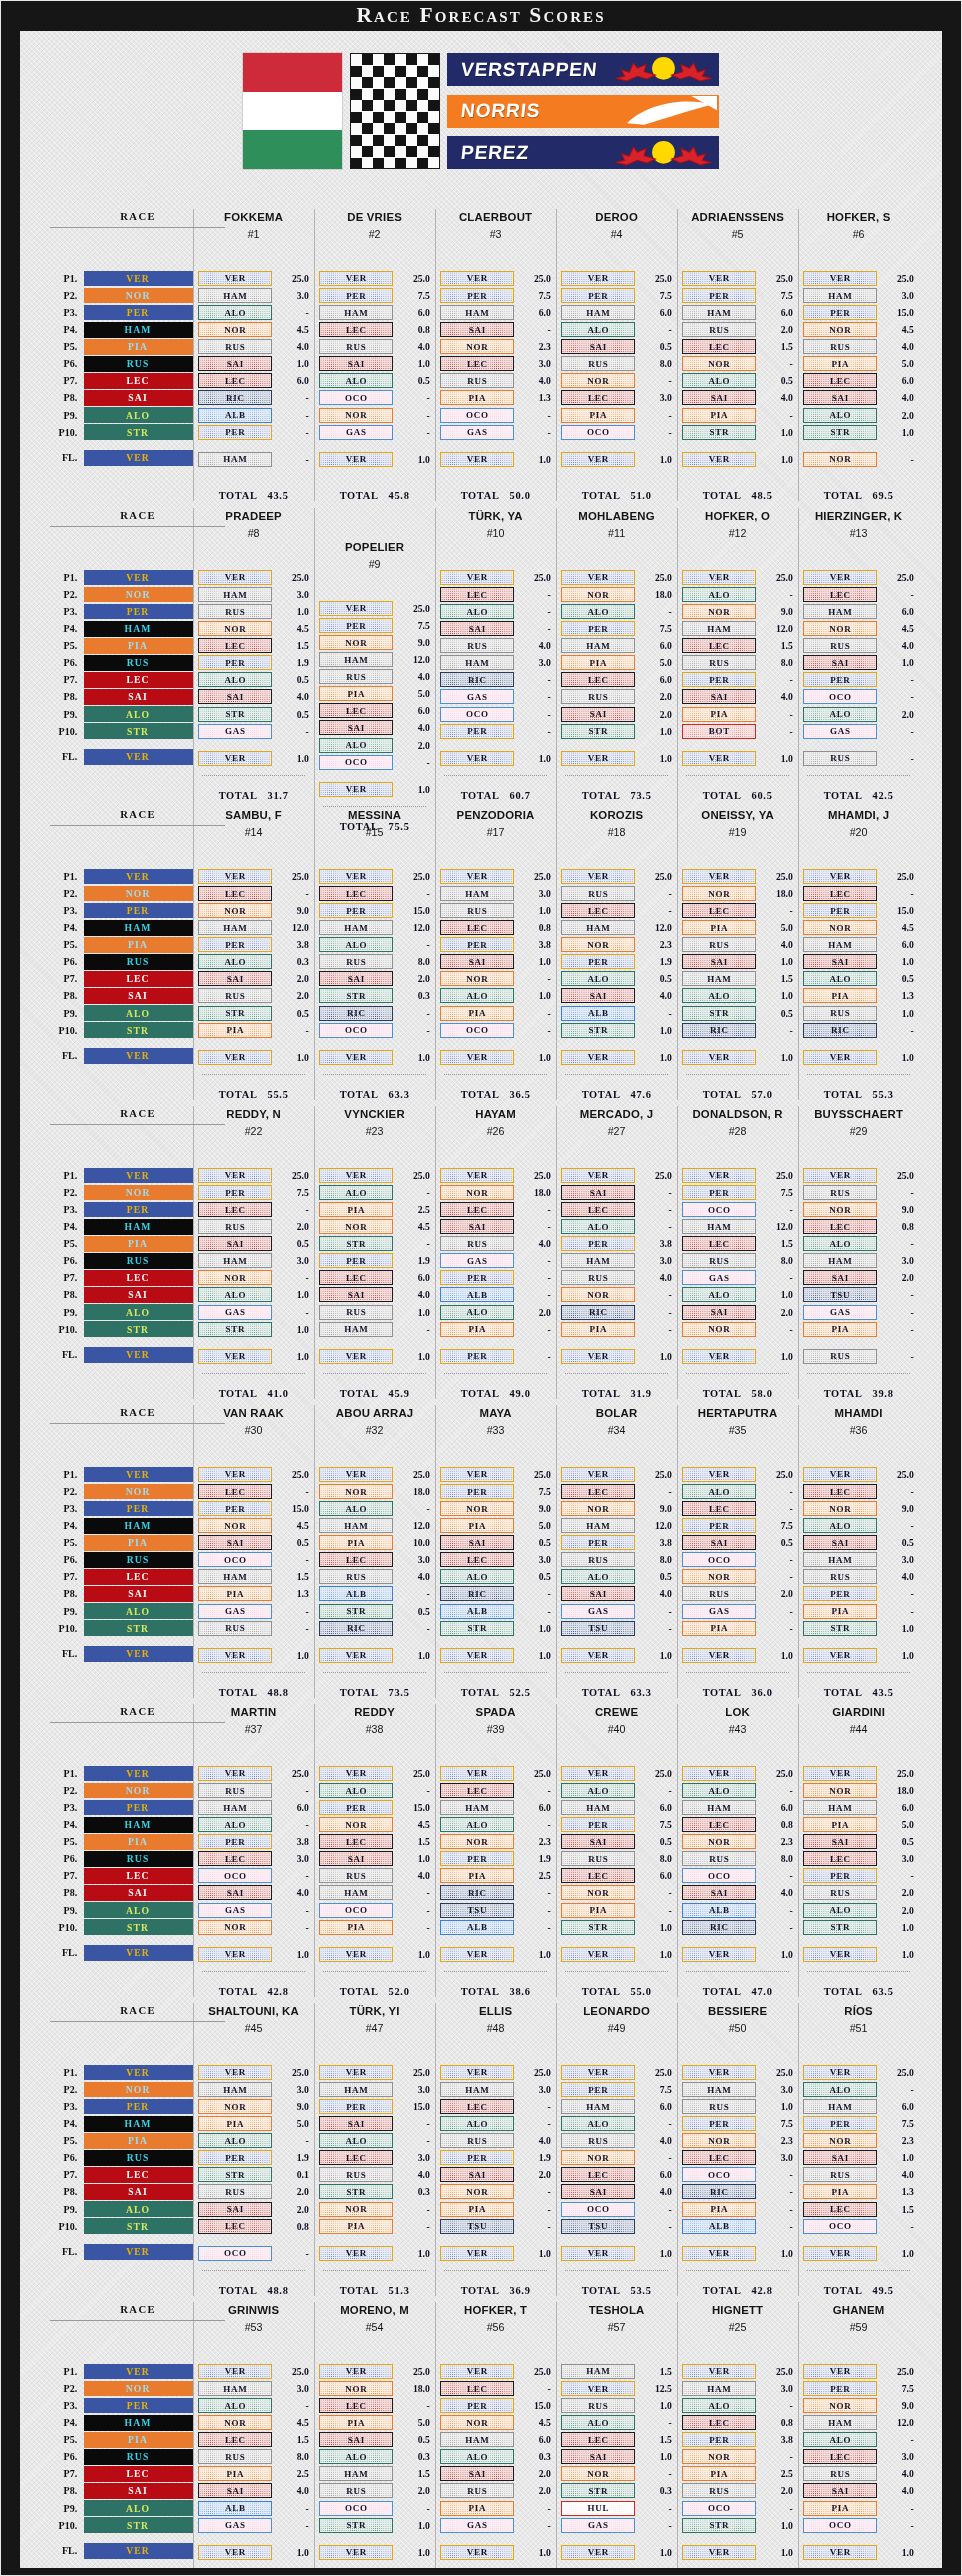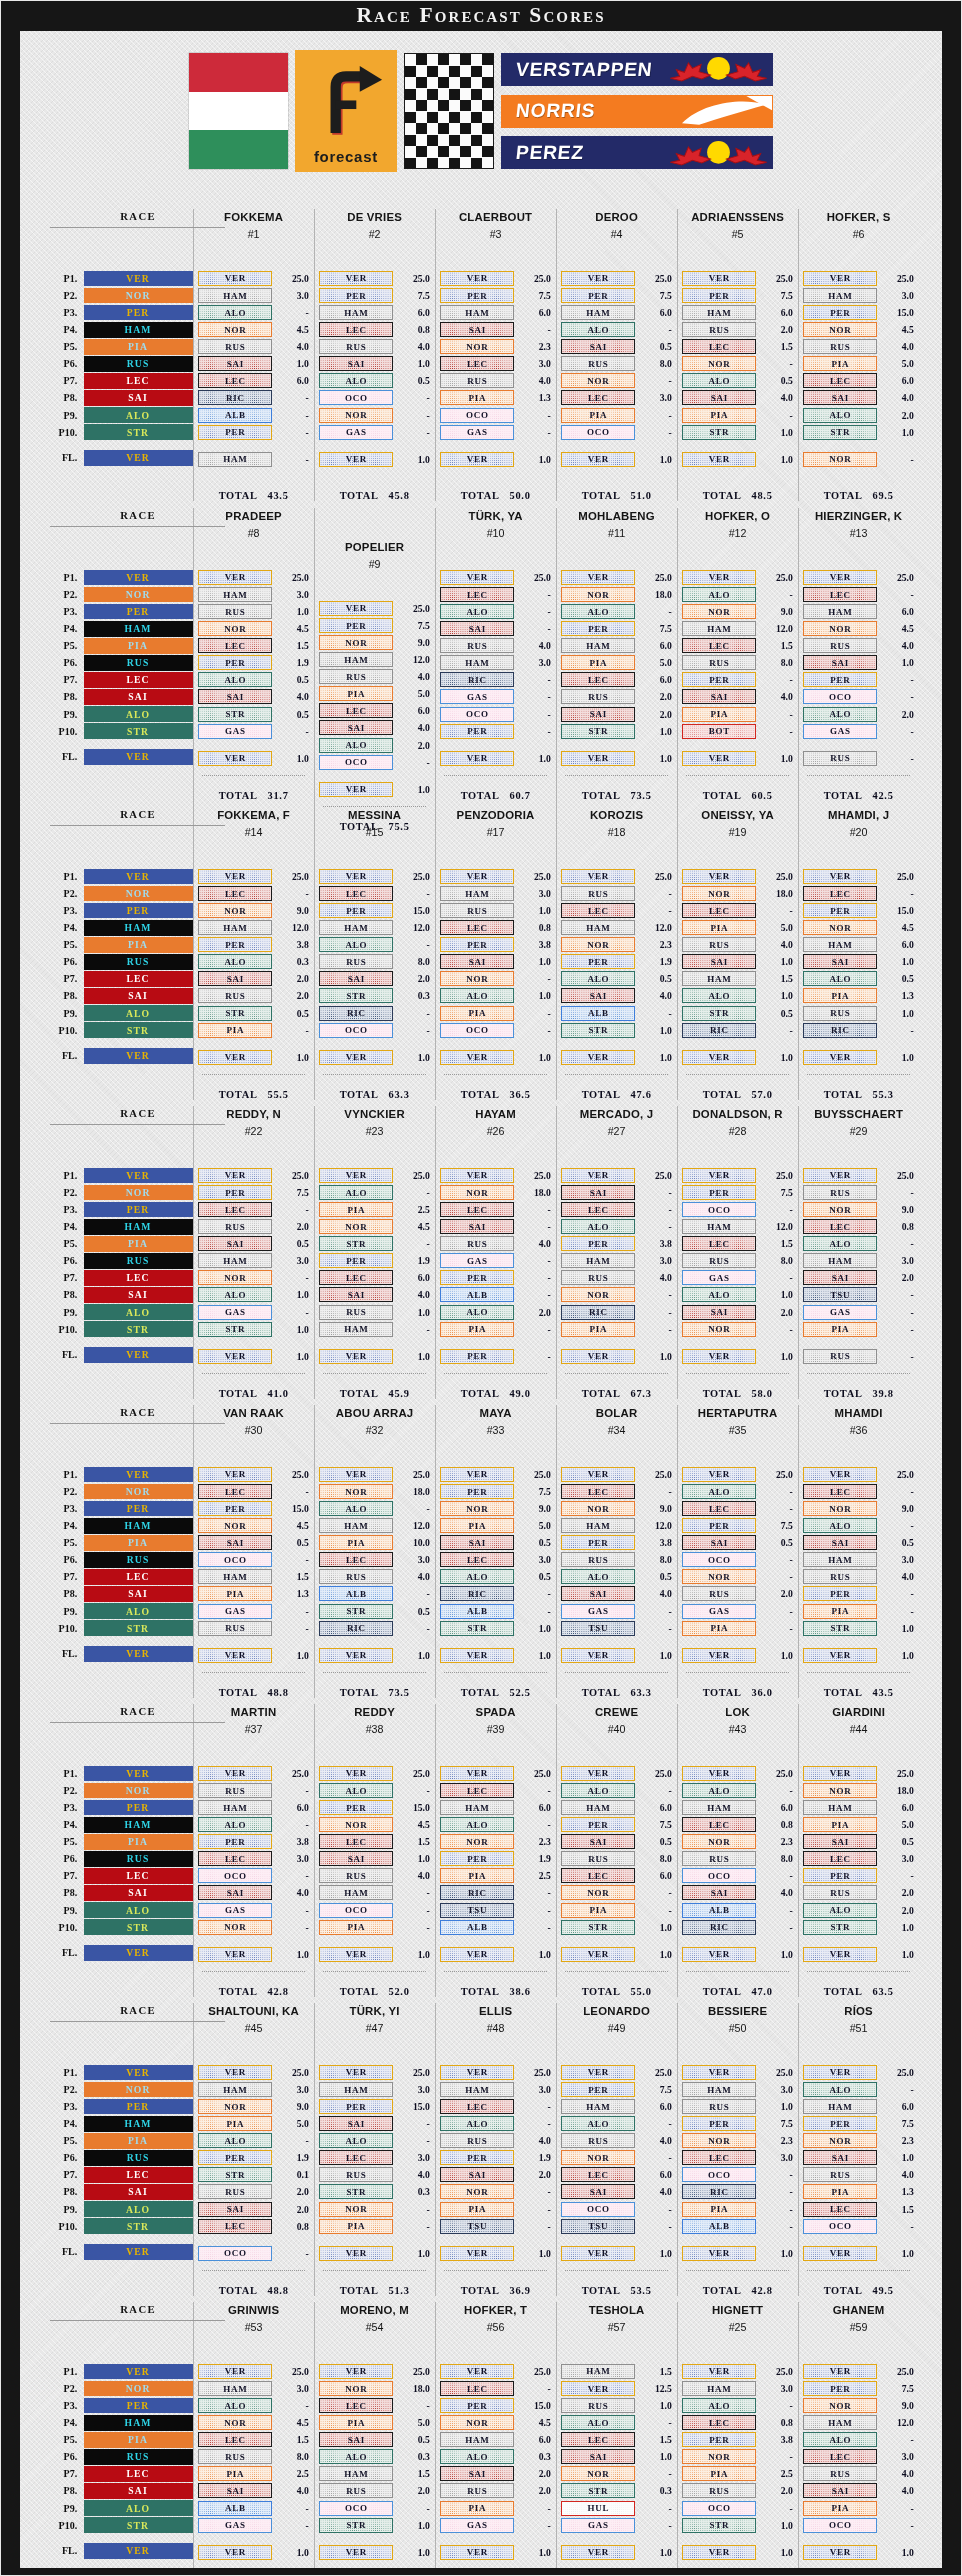--- a/index.html
+++ b/index.html
@@ -86,29 +86,20 @@
 
 <div class="page-title">Race Forecast Scores</div>
 
 <div class="panel">
   <div class="header-row">
     <div class="flag">
       <div style="background: rgb(205, 42, 58);"></div>
       <div style="background: rgb(255, 255, 255);"></div>
       <div style="background: rgb(46, 143, 91);"></div>
     </div>
-    <div class="forecast-logo" style="background: rgb(242, 167, 46);">
-      <svg width="86" height="86" viewBox="0 0 100 100">
-        <path d="M38 92 L38 38 Q38 26 50 26 L72 26" fill="none" stroke="#c0392b" stroke-width="12" transform="translate(2,2)"></path>
-        <path d="M38 92 L38 38 Q38 26 50 26 L72 26" fill="none" stroke="#1d1d1d" stroke-width="12"></path>
-        <rect x="38" y="54" width="24" height="10" fill="#1d1d1d"></rect>
-        <polygon points="66,14 92,30 66,44" fill="#1d1d1d"></polygon>
-      </svg>
-      <div class="forecast-word">forecast</div>
-    </div>
     <div class="checkers"></div>
     <div class="podium" id="podium">
         <div class="banner" style="background: rgb(35, 42, 104);">
           <span class="banner-label">VERSTAPPEN</span>
           <svg width="107" height="30" viewBox="0 0 160 44">
             <circle cx="80" cy="21" r="17" fill="#ffd900"></circle>
             <path d="M8 36 L22 33 L17 23 L29 27 L35 13 L41 21 L54 15 L51 26 L68 31 L55 37 L41 33 L25 40 Z" fill="#d8232a" stroke="#a50f15" stroke-width="1.5"></path>
             <path d="M8 36 L22 33 L17 23 L29 27 L35 13 L41 21 L54 15 L51 26 L68 31 L55 37 L41 33 L25 40 Z" fill="#d8232a" stroke="#a50f15" stroke-width="1.5" transform="translate(160,0) scale(-1,1)"></path>
           </svg>
         </div>
@@ -874,21 +865,21 @@
           <div class="row race-cell" style="background: rgb(232, 123, 46); color: rgb(159, 220, 238);">PIA</div>
           <div class="row race-cell" style="background: rgb(10, 10, 10); color: rgb(47, 213, 232);">RUS</div>
           <div class="row race-cell" style="background: rgb(184, 11, 19); color: rgb(255, 255, 255);">LEC</div>
           <div class="row race-cell" style="background: rgb(184, 11, 19); color: rgb(255, 255, 255);">SAI</div>
           <div class="row race-cell" style="background: rgb(46, 114, 101); color: rgb(217, 232, 90);">ALO</div>
           <div class="row race-cell" style="background: rgb(46, 114, 101); color: rgb(217, 232, 90);">STR</div>
           <div class="row race-cell fl-block" style="background: rgb(58, 85, 164); color: rgb(232, 180, 0);">VER</div>
         </div>
         <div class="player-col">
           <div class="col-header" style="width: 100%;">
-            <div class="player-name">FOKKEMA, F</div>
+            <div class="player-name">SAMBU, F</div>
             <div class="player-num">#14</div>
           </div>
           <div class="row pred-row">
             <div class="chip" style="--bg: #e9ecf5; --dot: #6078b8; --bd: #e2a713;">VER</div>
             <span class="score">25.0</span>
           </div>
           <div class="row pred-row">
             <div class="chip" style="--bg: #f3dedd; --dot: #b03028; --bd: #1a1a1a;">LEC</div>
             <span class="score">-</span>
           </div>
@@ -1449,21 +1440,21 @@
             <div class="chip" style="--bg: #fcefe2; --dot: #e8873f; --bd: #e87b2e;">PIA</div>
             <span class="score">-</span>
           </div>
           <div class="row pred-row fl-block">
             <div class="chip" style="--bg: #e9ecf5; --dot: #6078b8; --bd: #e2a713;">VER</div>
             <span class="score">1.0</span>
           </div>
           <div class="spacer dotted"></div>
           <div class="total-row">
             <span>TOTAL</span>
-            <span>67.3</span>
+            <span>31.9</span>
           </div>
         </div>
         <div class="player-col">
           <div class="col-header" style="width: 100%;">
             <div class="player-name">DONALDSON, R</div>
             <div class="player-num">#28</div>
           </div>
           <div class="row pred-row">
             <div class="chip" style="--bg: #e9ecf5; --dot: #6078b8; --bd: #e2a713;">VER</div>
             <span class="score">25.0</span>

